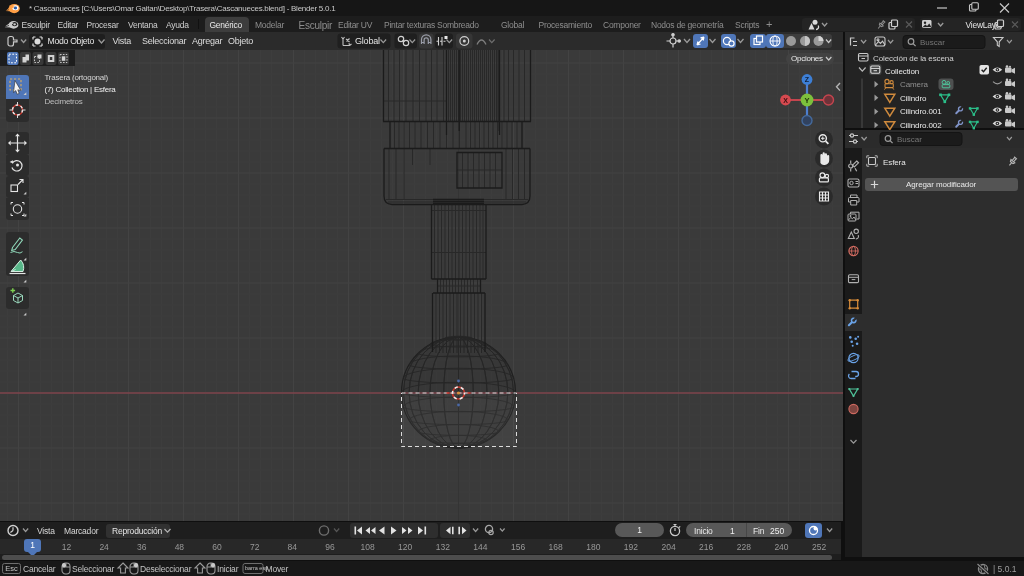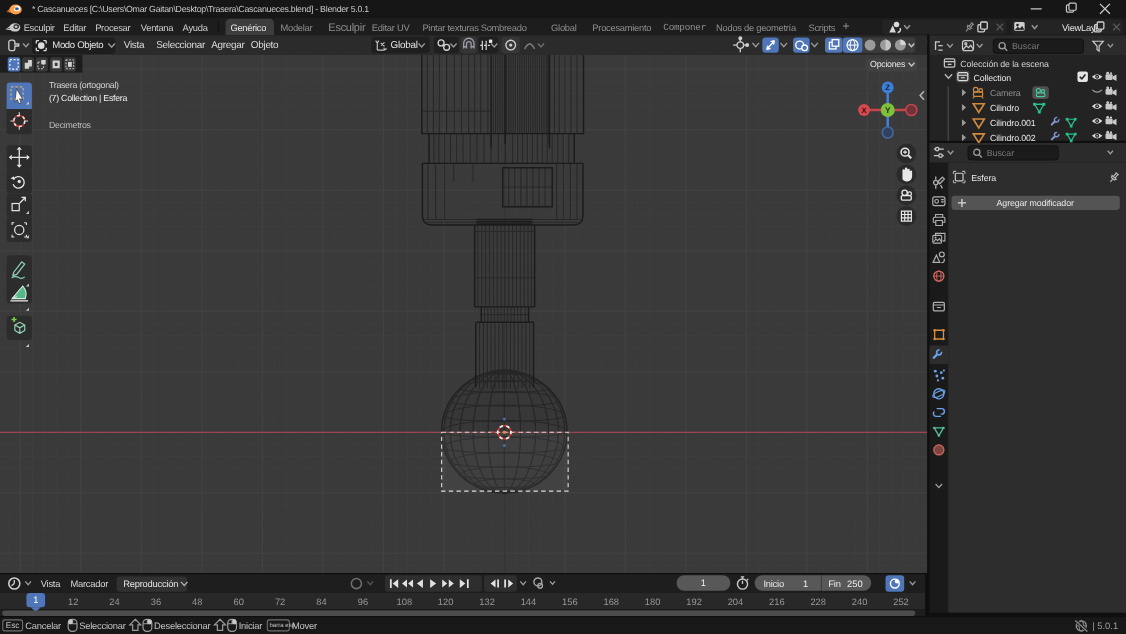--- a/index.html
+++ b/index.html
@@ -38,21 +38,21 @@
 <div class="abs" style="left:197.5px;top:19px;width:1px;height:10px;background:#111"></div>
 <div class="abs" style="left:204.5px;top:17px;width:44px;height:15px;background:#3d3d3d;border-radius:4px 4px 0 0"></div>
 <div class="txt" style="left:209.5px;top:19.5px;font-size:8.5px;letter-spacing:-0.25px;color:#e8e8e8;">Genérico</div>
 <div class="txt" style="left:255px;top:19.5px;font-size:8.5px;letter-spacing:-0.25px;color:#8e8e8e;">Modelar</div>
 <div class="txt" style="left:298.5px;top:19.5px;font-size:10px;letter-spacing:-0.25px;color:#8e8e8e;">Esculpir</div>
 <div class="txt" style="left:338px;top:19.5px;font-size:8.5px;letter-spacing:-0.25px;color:#8e8e8e;">Editar UV</div>
 <div class="txt" style="left:384px;top:19.5px;font-size:8.5px;letter-spacing:-0.25px;color:#8e8e8e;">Pintar texturas</div>
 <div class="txt" style="left:437px;top:19.5px;font-size:8.5px;letter-spacing:-0.25px;color:#8e8e8e;">Sombreado</div>
 <div class="txt" style="left:501px;top:19.5px;font-size:8.5px;letter-spacing:-0.25px;color:#8e8e8e;">Global</div>
 <div class="txt" style="left:538.5px;top:19.5px;font-size:8.5px;letter-spacing:-0.25px;color:#8e8e8e;">Procesamiento</div>
-<div class="txt" style="left:603px;top:19.5px;font-size:8.5px;letter-spacing:-0.25px;color:#8e8e8e;font-family:Liberation Mono, monospace;">Componer</div>
+<div class="txt" style="left:603px;top:19.5px;font-size:8.5px;letter-spacing:-0.25px;color:#8e8e8e;">Componer</div>
 <div class="txt" style="left:651px;top:19.5px;font-size:8.5px;letter-spacing:-0.25px;color:#8e8e8e;">Nodos de geometría</div>
 <div class="txt" style="left:735px;top:19.5px;font-size:8.5px;letter-spacing:-0.25px;color:#8e8e8e;">Scripts</div>
 <div class="txt" style="left:766px;top:17.5px;font-size:11px;letter-spacing:-0.25px;color:#8e8e8e;">+</div>
 <div class="abs" style="left:802px;top:17.5px;width:113px;height:13.5px;background:#242424;border-radius:3px"></div>
 <svg class="abs" style="left:805px;top:19px" width="24" height="11" viewBox="0 0 24 11">
 <circle cx="10" cy="3.2" r="2.5" fill="#d9d9d9"></circle>
     <path d="M3.5 10.5 L6.5 4 L9.5 10.5Z" fill="#d9d9d9"></path>
     <path d="M11 10.5a2.6 2.6 0 0 0 2.2-4" fill="none" stroke="#d9d9d9" stroke-width="1.3"></path>
 <path d="M17 4l2.6 3 2.6-3" stroke="#9a9a9a" stroke-width="1.3" fill="none"></path>
   </svg>
@@ -242,21 +242,21 @@
     <path d="M5 196.5 L14.7 185 A 11.5 11.5 0 0 1 17 196.5 z" fill="#58b789" stroke="#d6eee2" stroke-width="1"></path>
     <path d="M5 196.5l4.6-2" stroke="#d6eee2" stroke-width="0.9"></path>
     <path d="M3.5 198.5h16" stroke="#e4e4e4" stroke-width="1.2"></path>
     <path d="M17.5 207.5 l2.8-2.8 v2.8 z" fill="#c9c9c9"></path>
     <path d="M7.5 220.5 l4.5-2.5 4.5 2.5 v5 l-4.5 2.5 -4.5-2.5 z M7.5 220.5 l4.5 2.5 4.5-2.5 M12 223 v5" fill="none" stroke="#9ad9bd" stroke-width="1"></path>
     <path d="M4.5 215.5h4.6 M6.8 213.2v4.6" stroke="#7ccf4f" stroke-width="1.4"></path>
     <path d="M17.5 240.5 l2.8-2.8 v2.8 z" fill="#c9c9c9"></path>
   </svg>
 <div class="txt" style="left:44.5px;top:72.5px;font-size:8px;letter-spacing:-0.25px;color:#d5d5d5;">Trasera (ortogonal)</div>
 <div class="txt" style="left:44.5px;top:84.8px;font-size:8px;letter-spacing:-0.25px;color:#f0f0f0;">(7) Collection | Esfera</div>
-<div class="txt" style="left:44.5px;top:96.8px;font-size:8px;letter-spacing:-0.25px;color:#bdbdbd;margin-top:12px;">Decimetros</div>
+<div class="txt" style="left:44.5px;top:96.8px;font-size:8px;letter-spacing:-0.25px;color:#bdbdbd;">Decimetros</div>
 <div class="abs" style="left:786px;top:53px;width:48px;height:12px;background:#424242;border-radius:6px"></div>
 <div class="txt" style="left:791px;top:54px;font-size:8px;letter-spacing:-0.25px;color:#e8e8e8;">Opciones</div>
 <svg class="abs" style="left:825px;top:56px" width="8" height="6">
     <path d="M1 1l2.7 3 2.7-3" stroke="#c9c9c9" stroke-width="1.2" fill="none"></path>
   </svg>
 <div class="abs" style="left:843px;top:32px;width:181px;height:529px;background:#0f0f0f"></div>
 <div class="abs" style="left:845px;top:32px;width:179px;height:18px;background:#2b2b2b"></div>
 <div class="abs" style="left:845px;top:50px;width:179px;height:78px;background:#232323"></div>
 <svg class="abs" style="left:845px;top:34.5px" width="179" height="14" viewBox="0 0 179 14">
 <g stroke="#c9c9c9" stroke-width="1.2" fill="none">

